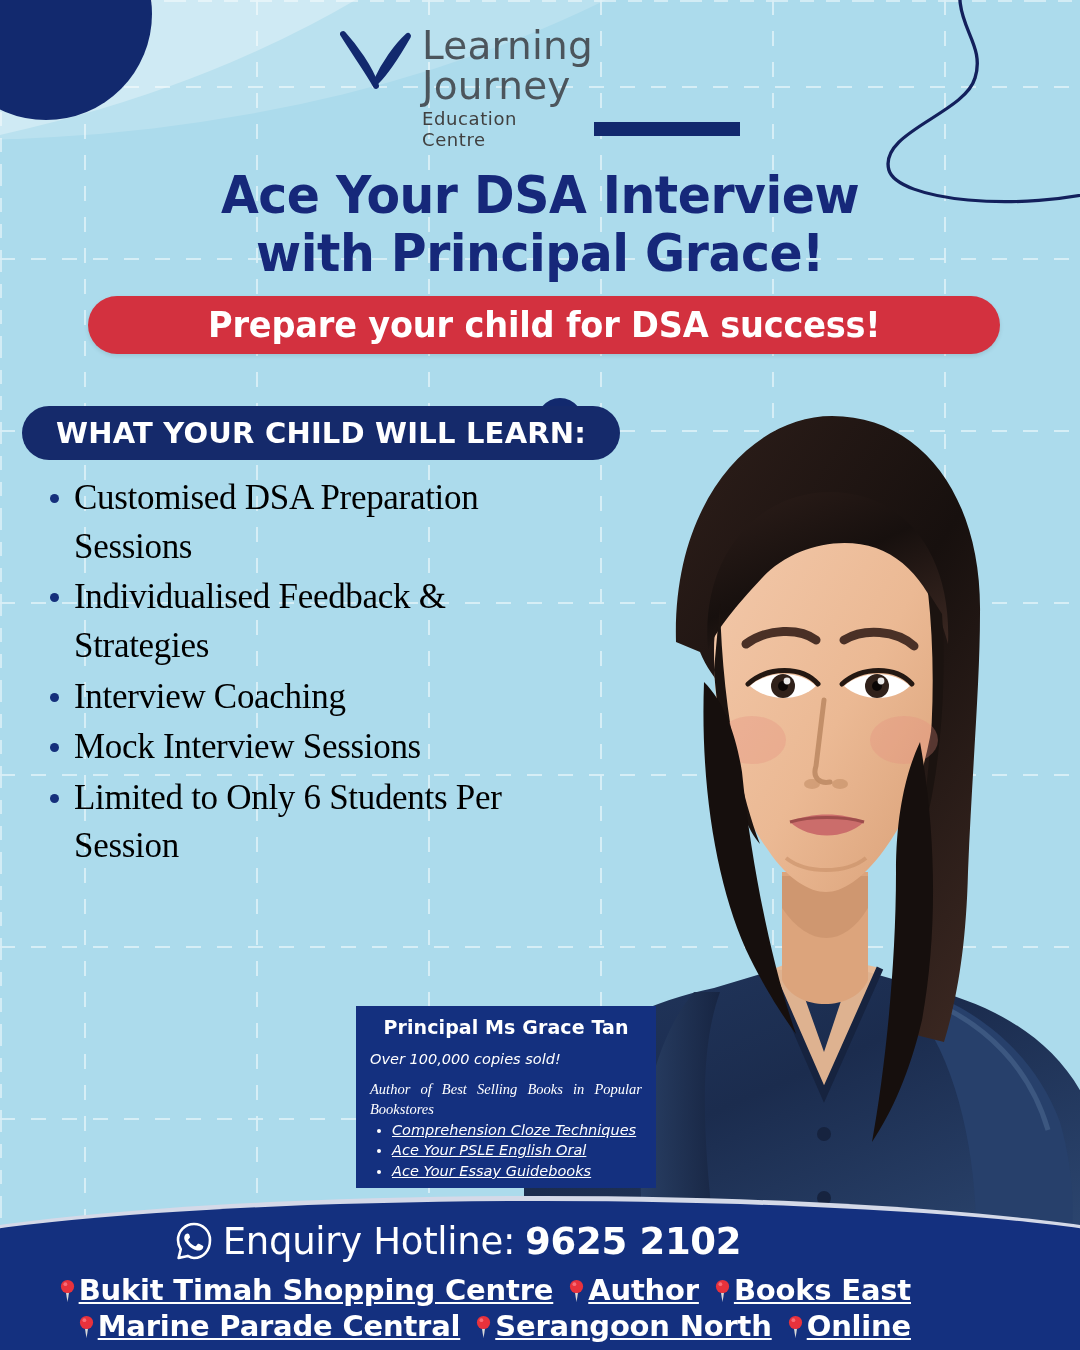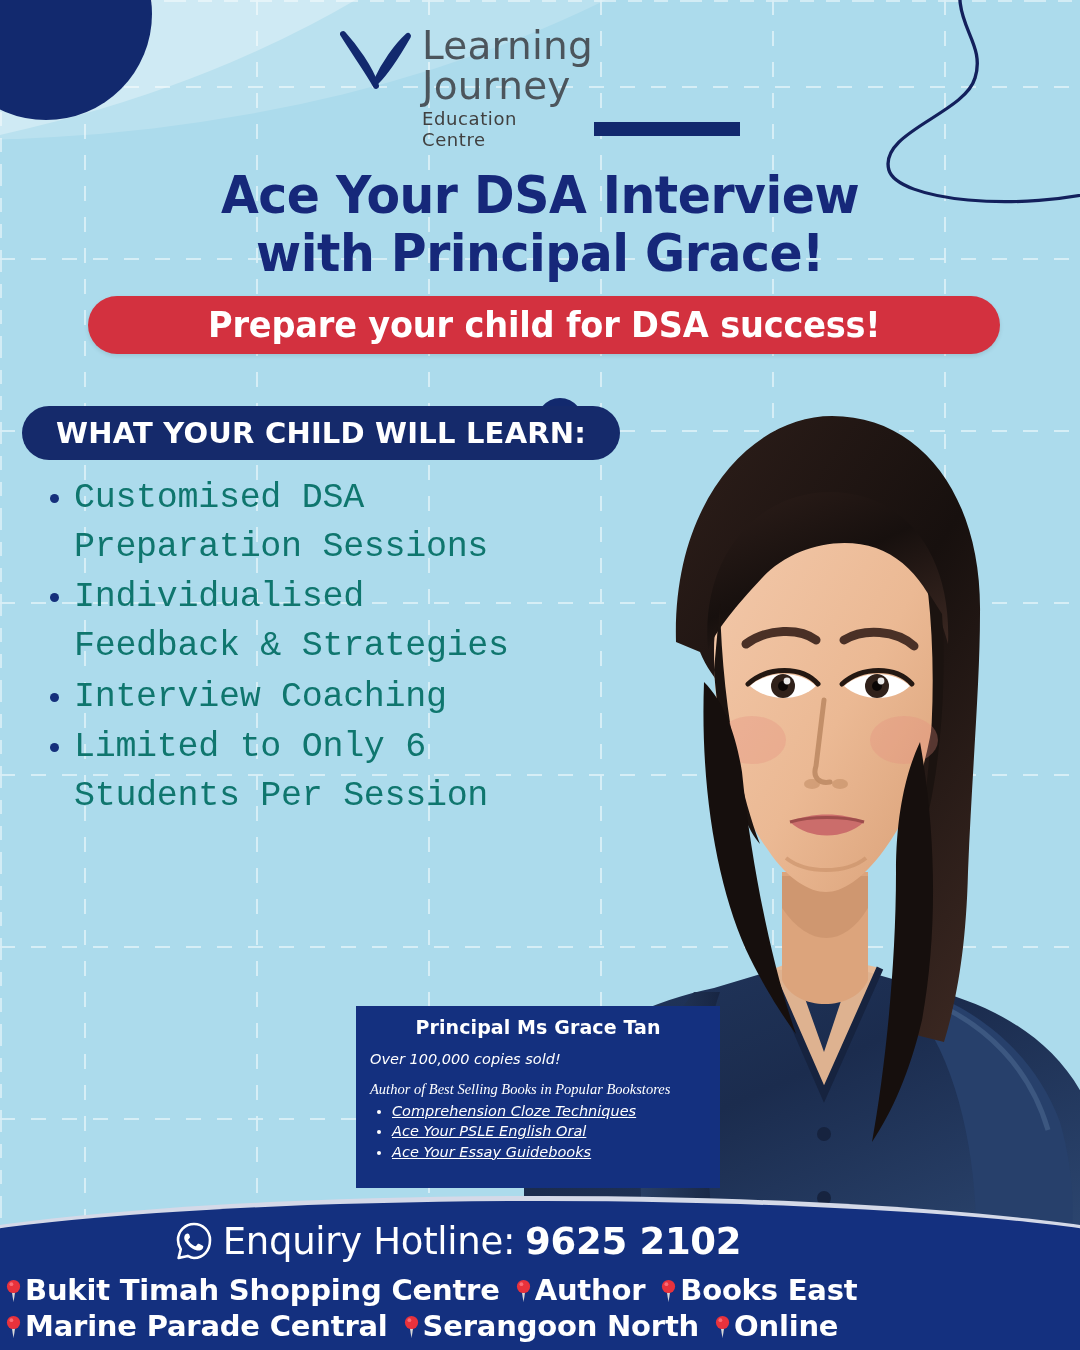--- a/index.html
+++ b/index.html
@@ -154,24 +154,24 @@
   
   .bullets {
     position:absolute;
     left:40px; top:474px;
     width:510px;
     list-style:none;
   }
   .bullets li {
     position:relative;
     padding-left:34px;
-    color:#0f766e;
+    color:#000000;
     font-size:35px;
     line-height:1.39;
-    font-family:Liberation Mono, monospace;
+    font-family:Liberation Serif, serif;
     letter-spacing:-.3px;
     margin-bottom:2px;
   }
   .bullets li::before {
     content:"";
     position:absolute;
     left:10px; top:20px;
     width:9px; height:9px;
     border-radius:50%;
     background:#15307C;
@@ -183,21 +183,21 @@
     left:524px; top:352px;
     width:556px; height:880px;
     overflow:hidden;
   }
   .photo { position:absolute; inset:0; }
 
   
   .cred-box {
     position:absolute;
     left:356px; top:1006px;
-    width:364px; height:182px;
+    width:300px; height:182px;
     background:#14307F;
     padding:10px 14px 8px 14px;
     color:#FFFFFF;
   }
   .cred-title {
     text-align:center;
     font-size:19px;
     font-weight:700;
     letter-spacing:.1px;
     margin-bottom:12px;
@@ -259,21 +259,21 @@
   .hotline .num { font-weight:700; }
   .locations {
     margin-top:10px;
     color:#FFFFFF;
     font-size:29px;
     font-weight:700;
     line-height:1.24;
     font-family:"DejaVu Sans", sans-serif;
     letter-spacing:-.2px;
   }
-  .loc-row { display:flex; align-items:center; justify-content:flex-start; gap:5px; }
+  .loc-row { display:flex; align-items:center; justify-content:flex-end; gap:5px;text-decoration:underline; }
   .loc { display:inline-flex; align-items:center; gap:3px; margin:0 5px; }
   .pin { width:17px; height:24px; flex:none; }
 </style>
 </head>
 <body>
 
 <div id="poster">
 
   <div class="grid-layer">
     <div class="vline" style="left:84px"></div>
@@ -324,20 +324,21 @@
   </div>
 
   <div class="learn-banner">
     <span>WHAT YOUR CHILD WILL LEARN:</span>
   </div>
 
   <ul class="bullets">
     <li>Customised DSA Preparation Sessions</li>
     <li>Individualised Feedback &amp; Strategies</li>
     <li>Interview Coaching</li>
+    <li>Mock Interview Sessions</li>
     <li>Limited to Only 6 Students Per Session</li>
   </ul>
 
   <div class="photo-wrap">
     <svg class="photo" viewBox="0 0 556 880" preserveAspectRatio="xMidYMin slice">
       <defs>
         <linearGradient id="skin" x1="0" y1="0" x2="1" y2="1">
           <stop offset="0%" stop-color="#F3C9AB"></stop>
           <stop offset="55%" stop-color="#EBB994"></stop>
           <stop offset="100%" stop-color="#D9A077"></stop>

